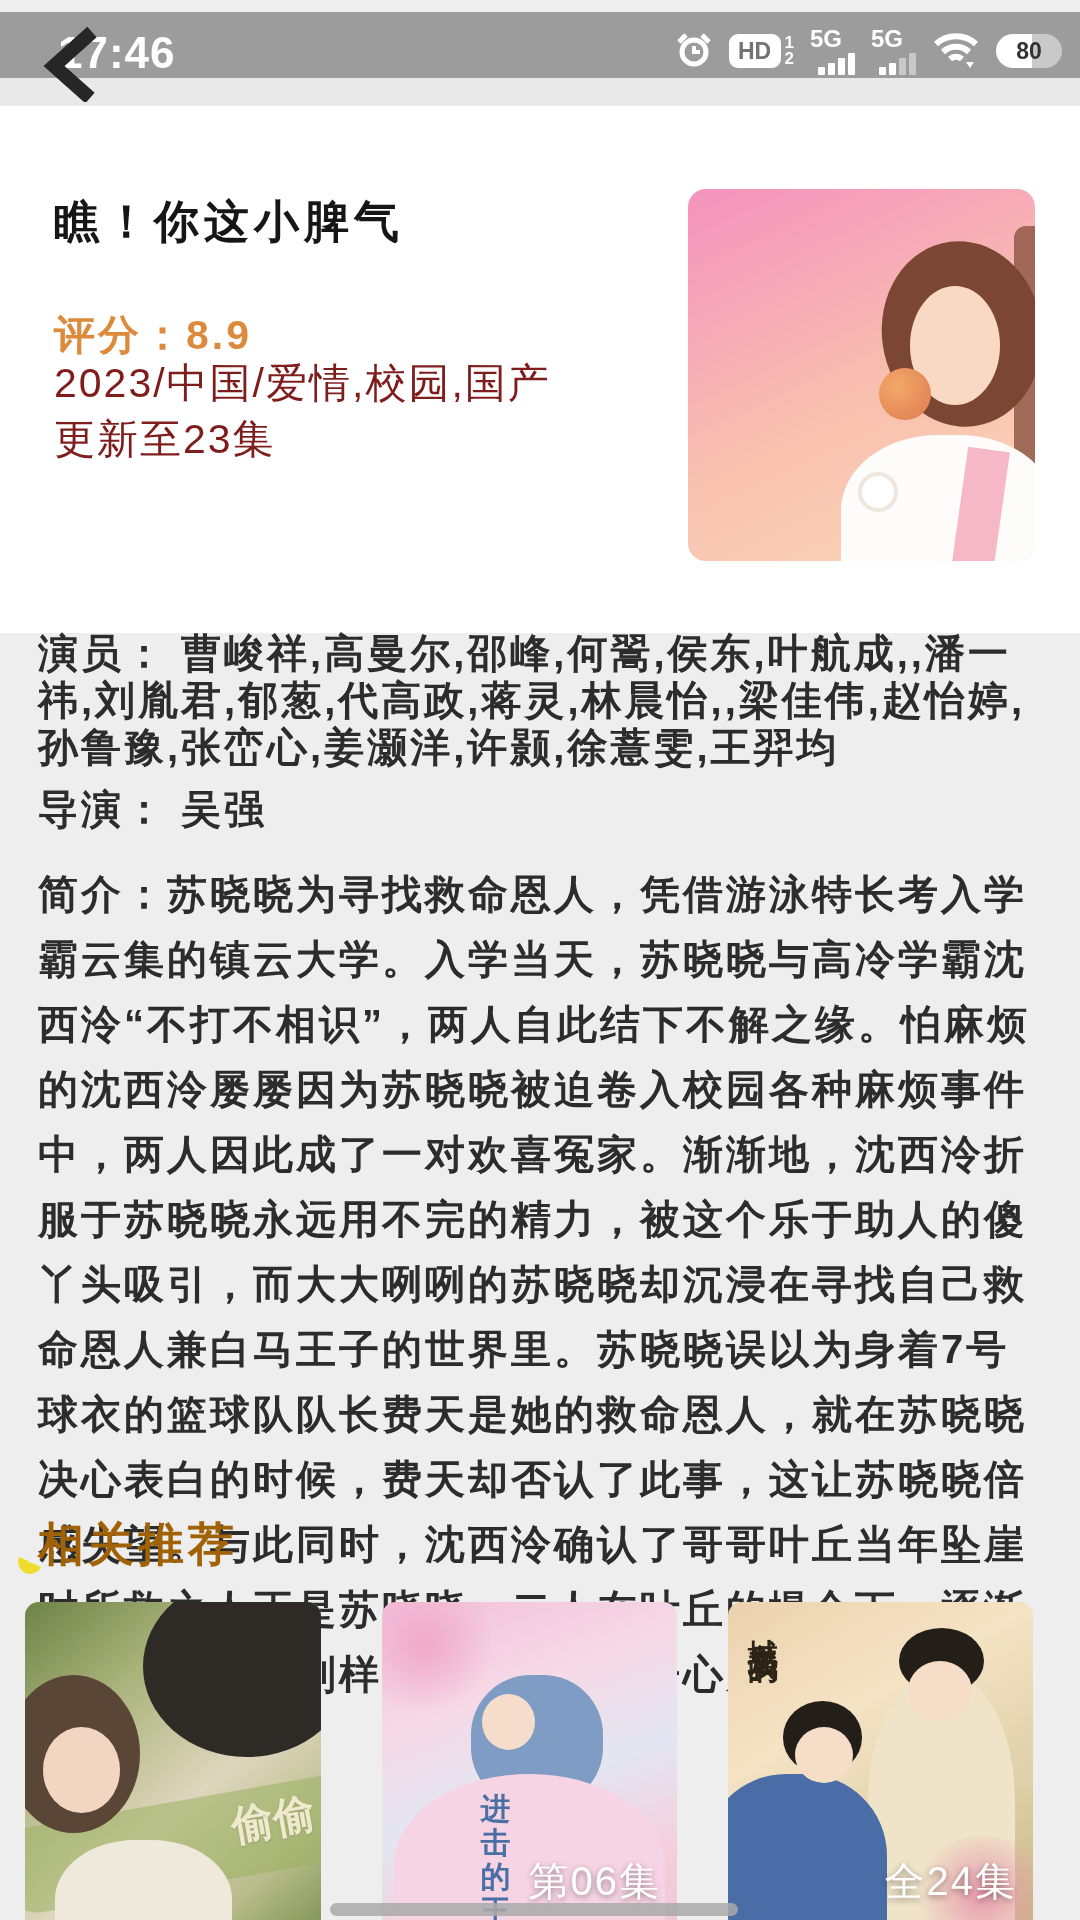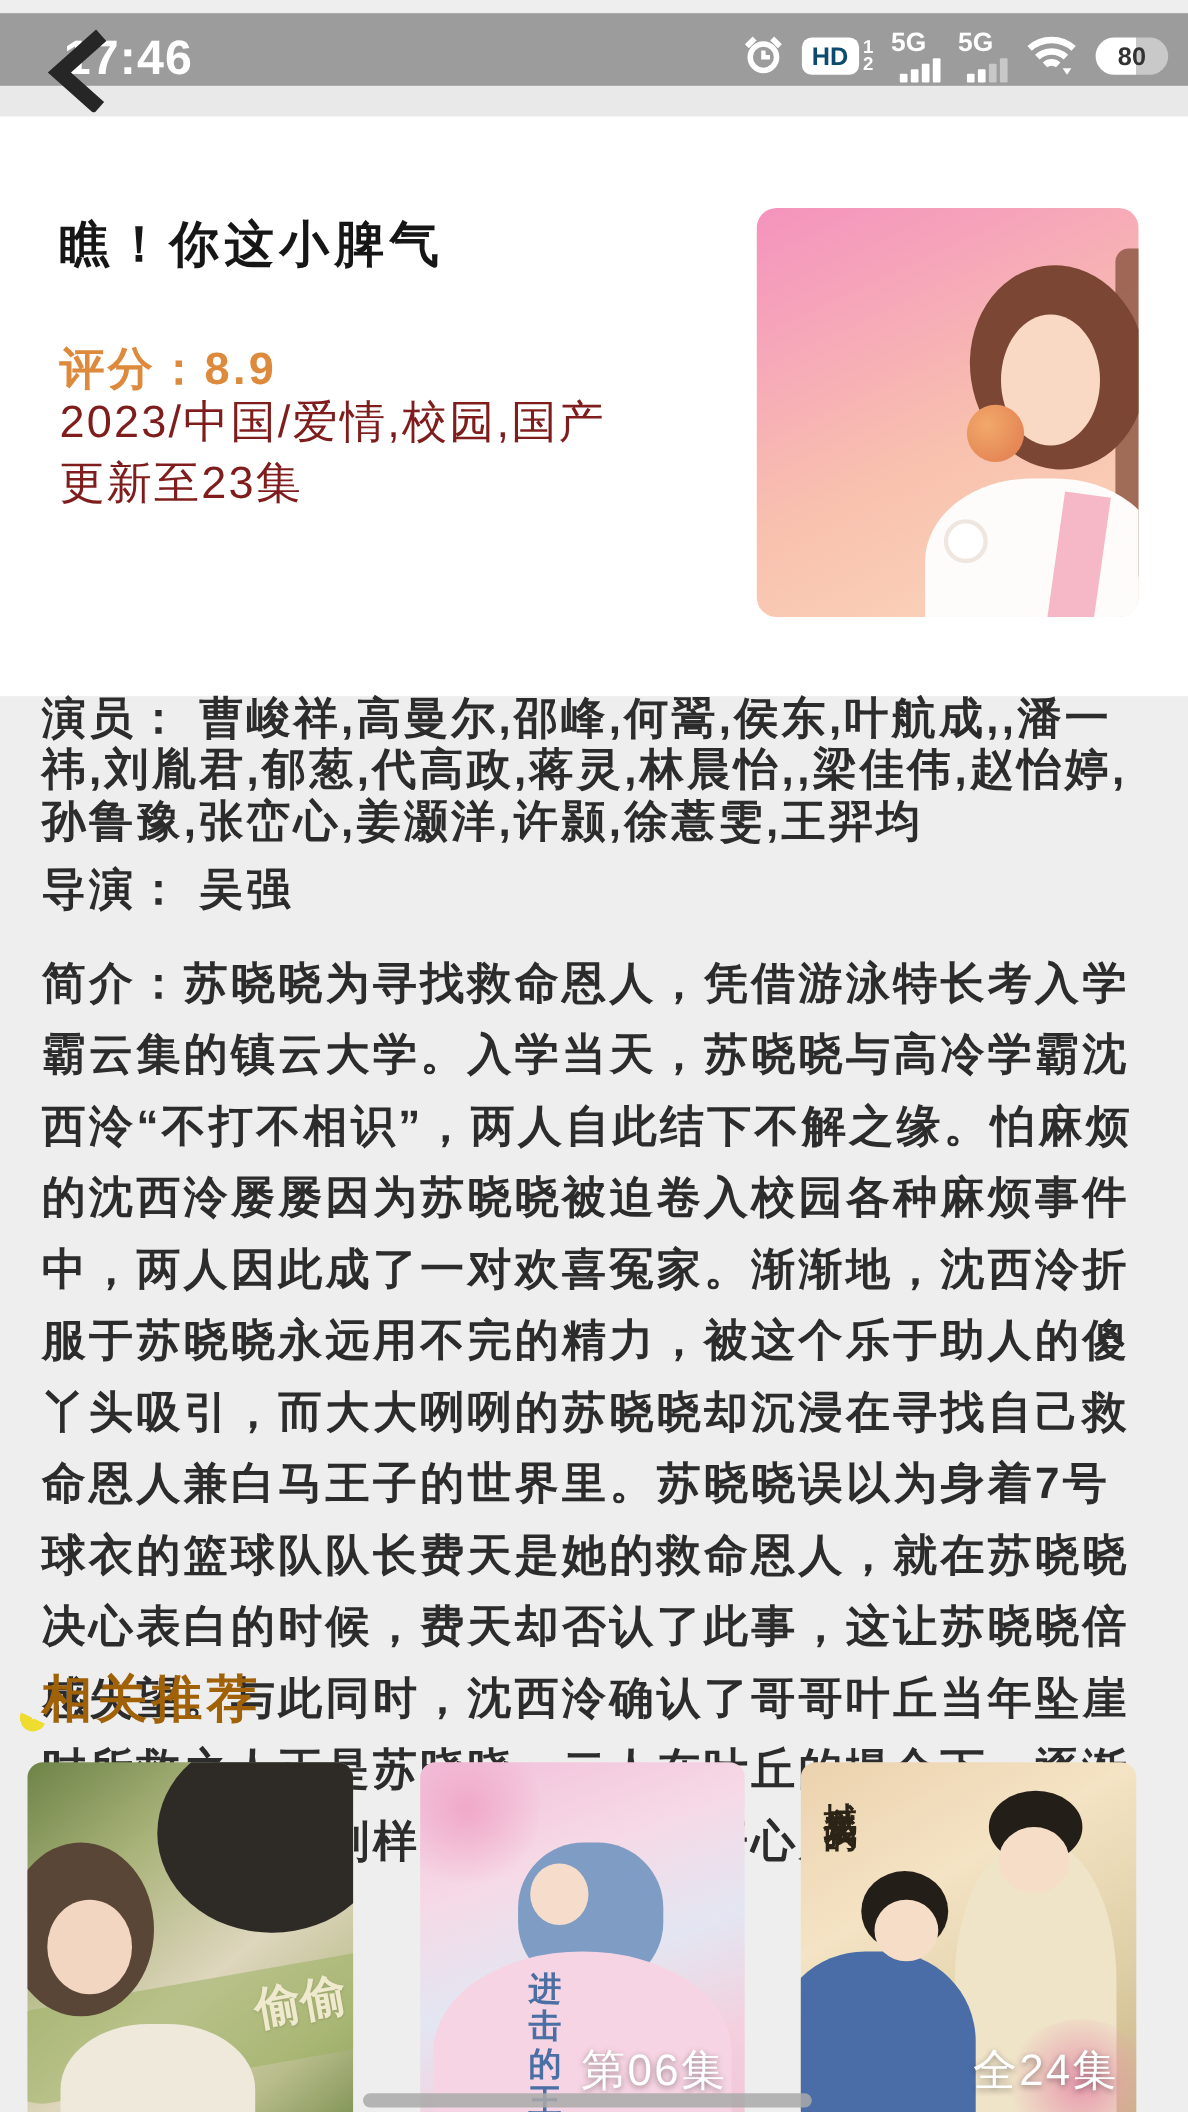--- a/index.html
+++ b/index.html
@@ -19,21 +19,21 @@
   .status-time {
     position:absolute; left:58px; top:16px;
     font-size:44px; font-weight:bold; letter-spacing:1px;
   }
   .status-right {
     position:absolute; right:18px; top:0; height:78px;
     display:flex; align-items:center; gap:16px;
   }
   .sim-badge { display:flex; align-items:center; gap:4px; }
   .hd-box {
-    background:#fff; color:#0c4a6e; font-weight:bold; font-size:23px;
+    background:#fff; color:#737373; font-weight:bold; font-size:23px;
     border-radius:9px; width:52px; height:34px;
     display:flex; align-items:center; justify-content:center;
   }
   .sim-nums { display:flex; flex-direction:column; line-height:16px;
     font-size:17px; font-weight:bold; color:#fff; }
   .net-group { display:flex; flex-direction:column; align-items:flex-start; }
   .net-label { font-size:24px; font-weight:bold; line-height:22px; }
   .bars { display:flex; align-items:flex-end; gap:3px; margin-left:8px; margin-top:3px; }
   .bar { width:7px; background:#fff; border-radius:1px; }
   .bar.b1{height:8px}.bar.b2{height:12px}.bar.b3{height:17px}.bar.b4{height:22px}

